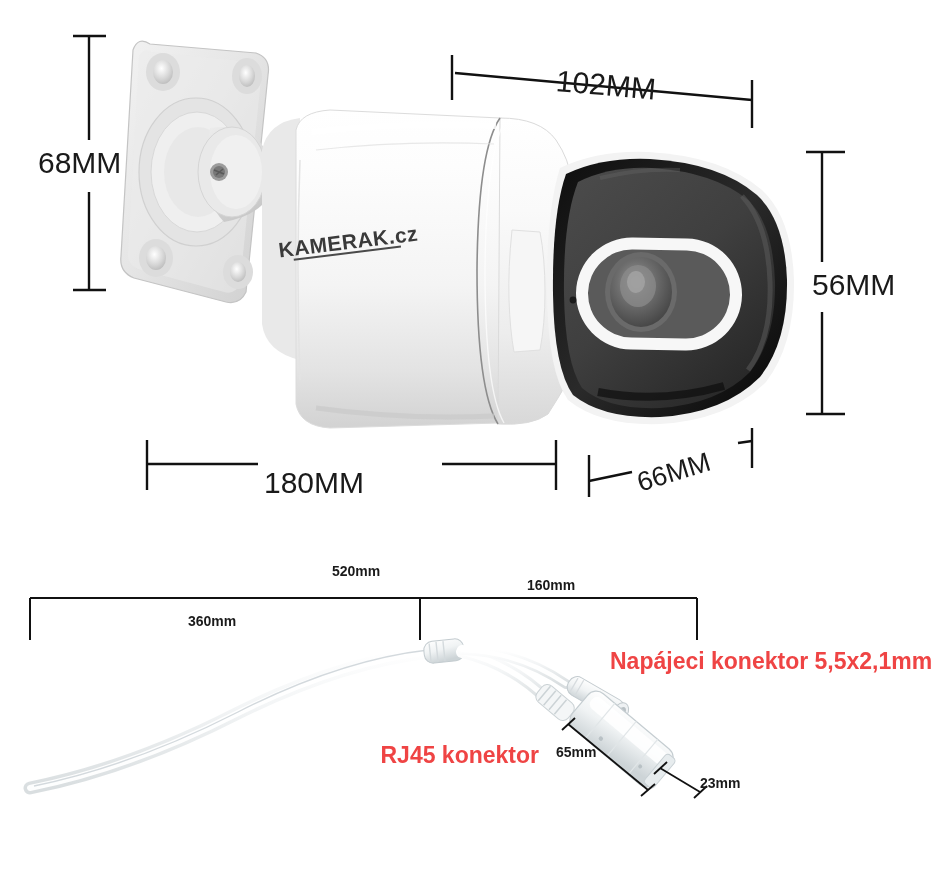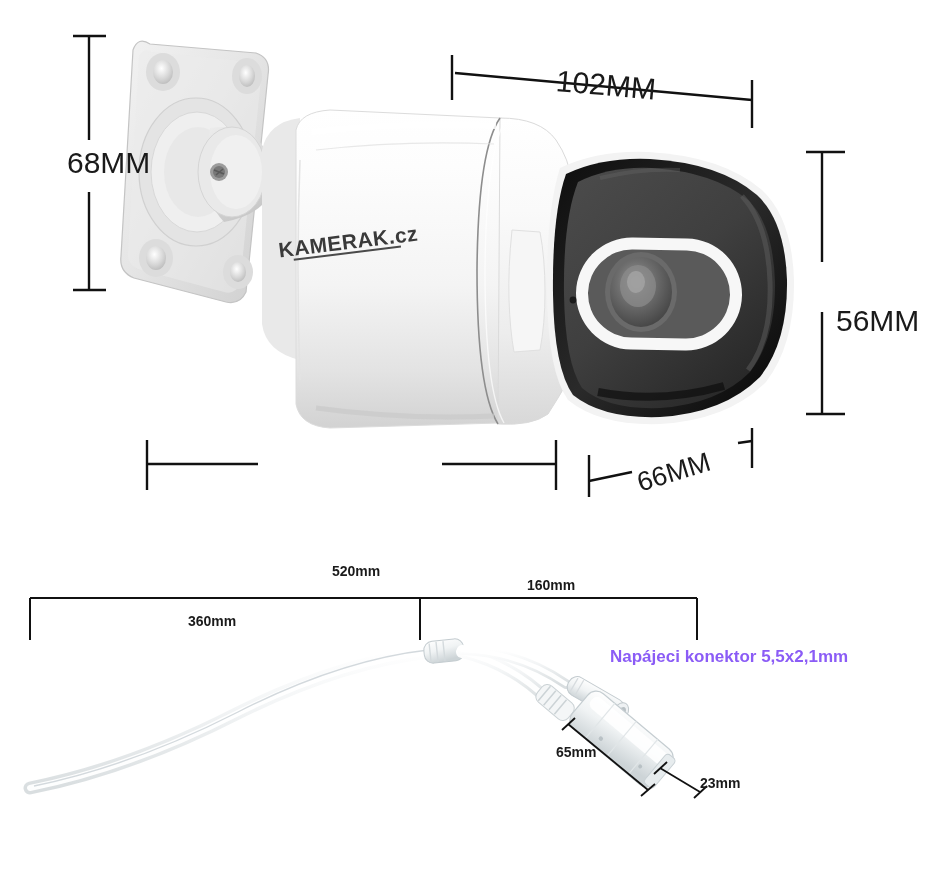--- a/index.html
+++ b/index.html
@@ -15,23 +15,23 @@
   .dimtext{
     position:absolute;
     color:#1a1a1a;
     white-space:nowrap;
     font-family:"Liberation Sans", sans-serif;
   }
   .dim-upper{font-size:30px;font-weight:400;letter-spacing:0px;}
   .cable-dim{font-size:14px;font-weight:bold;}
   .note{
     position:absolute;
-    font-size:17px;
+    font-size:23px;
     font-weight:bold;
-    color:#8b5cf6;
+    color:#ef4444;
     white-space:nowrap;
     line-height:1.35;
   }
   svg{position:absolute;left:0;top:0;}
   .ln{stroke:#111111;fill:none;}
 </style>
 </head>
 <body>
 
 <div id="stage">
@@ -283,32 +283,35 @@
     </g>
   </svg>
 
   <div style="position:absolute;left:278px;top:230px;transform:rotate(-7deg);">
     <div style="font-size:21px;font-weight:bold;color:#3a3a3a;letter-spacing:0.5px;font-family:'Liberation Sans',sans-serif;">
       <span>KAMERAK.cz</span>
     </div>
     <div style="height:2px;background:#4a4a4a;margin-top:-2px;width:108px;margin-left:14px;"></div>
   </div>
 
-  <div class="dimtext dim-upper" style="left:38px;top:146px;margin-left:29px;">
+  <div class="dimtext dim-upper" style="left:38px;top:146px;">
     <span>68MM</span>
   </div>
 
   <div class="dimtext dim-upper" style="left:556px;top:64px;transform:rotate(5deg);transform-origin:left center;">
     <span>102MM</span>
   </div>
 
-  <div class="dimtext dim-upper" style="left:836px;top:268px;margin-top:36px;">
+  <div class="dimtext dim-upper" style="left:812px;top:268px;">
     <span>56MM</span>
   </div>
 
+  <div class="dimtext dim-upper" style="left:264px;top:466px;">
+    <span>180MM</span>
+  </div>
 
   <div class="dimtext dim-upper" style="left:638px;top:468px;transform:rotate(-17deg);transform-origin:left center;font-size:27px;">
     <span>66MM</span>
   </div>
 
   <div class="dimtext cable-dim" style="left:332px;top:563px;">
     <span>520mm</span>
   </div>
 
   <div class="dimtext cable-dim" style="left:188px;top:613px;">
@@ -325,15 +328,16 @@
 
   <div class="dimtext cable-dim" style="left:700px;top:775px;">
     <span>23mm</span>
   </div>
 
   <div class="note" style="left:610px;top:646px;">
     <div>Napájeci konektor 5,5x2,1mm</div>
   </div>
 
   <div class="note" style="left:163px;top:740px;width:382px;">
+    <div style="text-align:right;padding-right:6px;">RJ45 konektor</div>
   </div>
 
 </div>
 
 </body></html>

